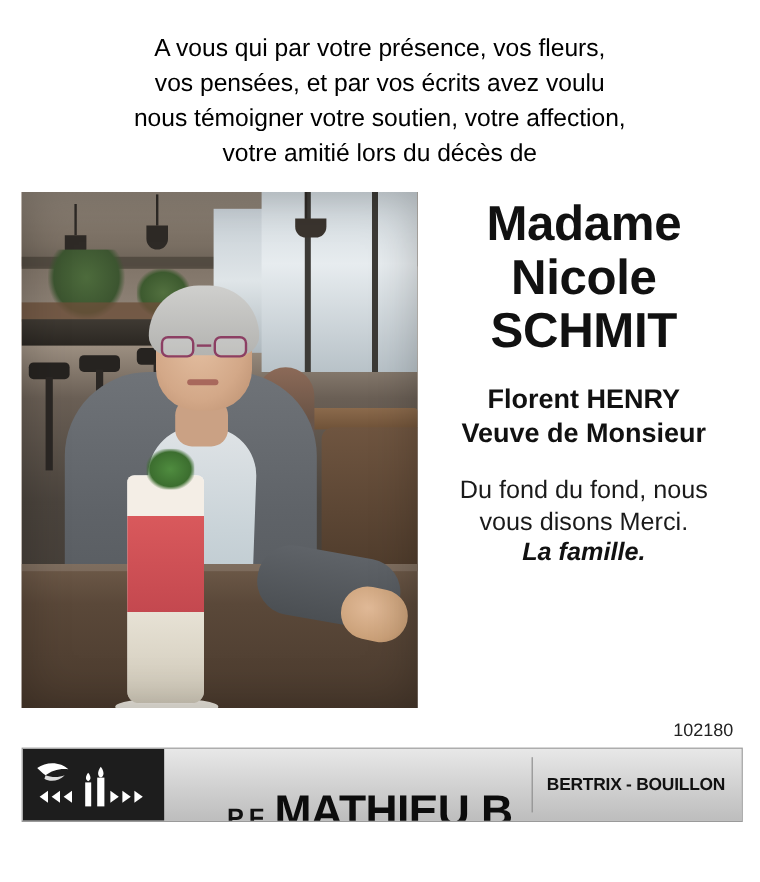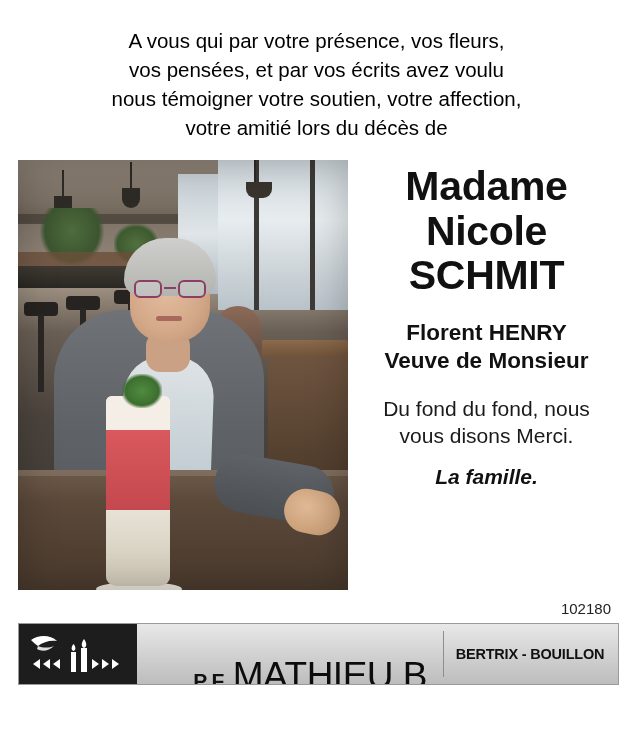--- a/index.html
+++ b/index.html
@@ -312,21 +312,21 @@
     line-height: 1.22;
     color: #111;
   }
   .thanks {
     margin-top: 22px;
     font-size: 21px;
     line-height: 1.26;
     color: #1a1a1a;
   }
   .signature {
-    margin-top: 16px;
+    margin-top: 0;
     font-weight: bold;
     font-style: italic;
     font-size: 21px;
     color: #111;
   }
 
   
   .ref {
     text-align: right;
     font-size: 15px;
@@ -362,21 +362,21 @@
     text-align: right;
   }
   .pf {
     font-weight: bold;
     font-size: 21px;
     color: #111;
     margin-right: 4px;
     letter-spacing: 0.5px;
   }
   .brandname {
-    font-weight: normal;
+    font-weight: bold;
     font-size: 37px;
     color: #0c0c0c;
     letter-spacing: -0.5px;
     margin-top: 44px;
   }
   .footer-contact {
     flex: 0 0 160px;
     text-align: center;
     padding-right: 8px;
   }

